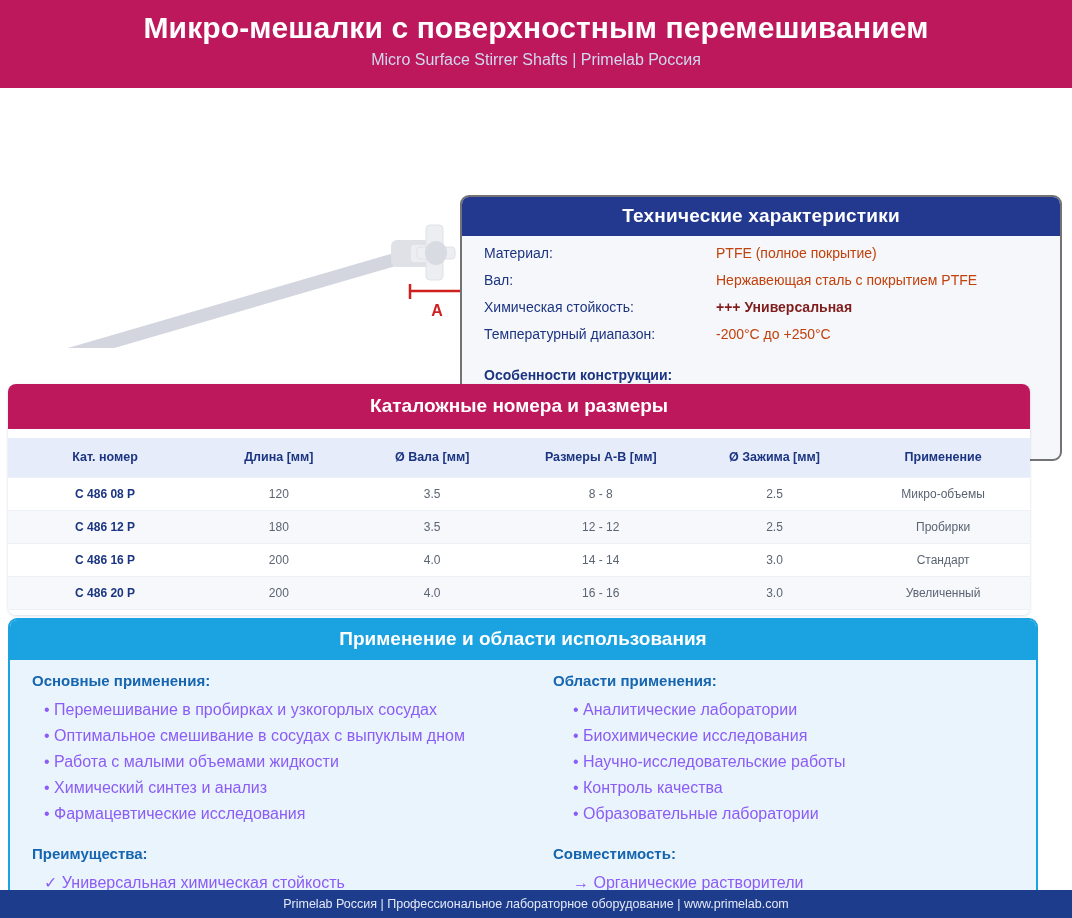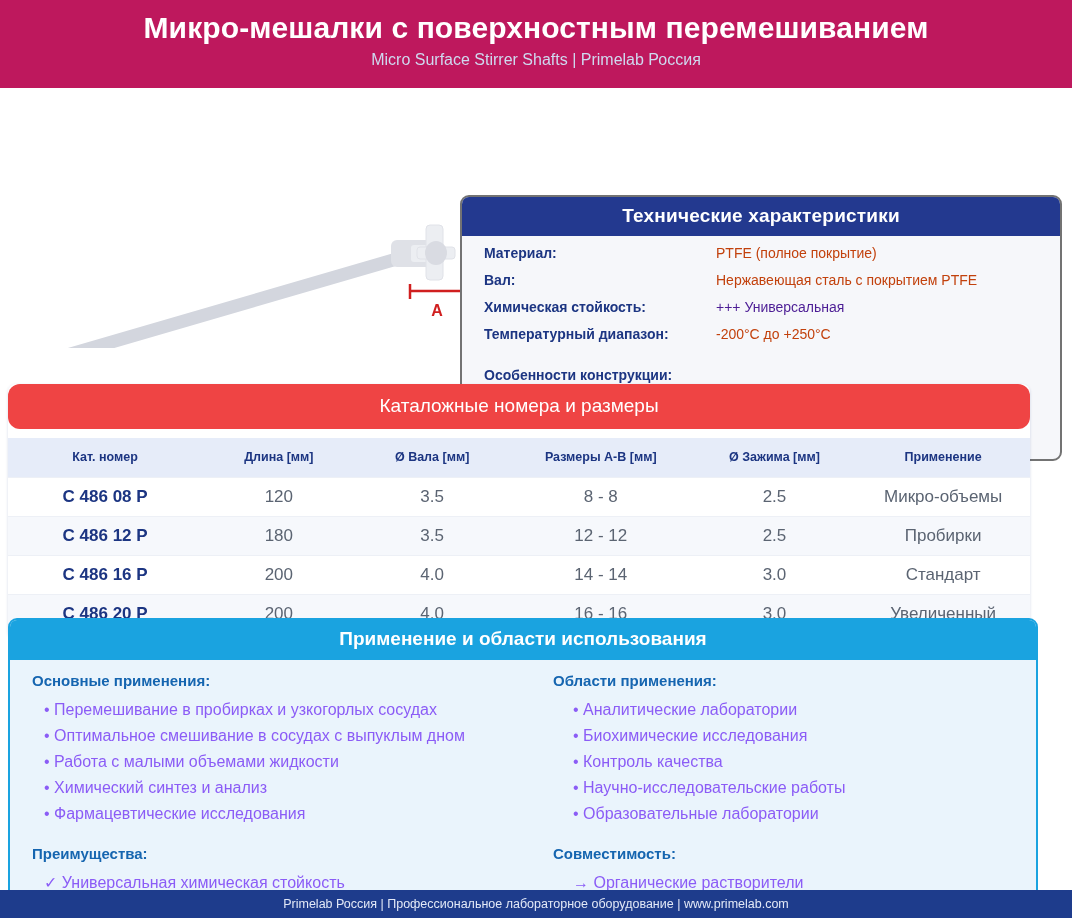--- a/index.html
+++ b/index.html
@@ -79,30 +79,30 @@
   }
   .spec-row {
     display: flex;
     align-items: baseline;
     height: 27px;
   }
   .spec-label {
     width: 232px;
     flex: 0 0 232px;
     font-size: 14px;
-    font-weight: bold;
+    font-weight: normal;
     color: #1c3582;
   }
   .spec-value {
     font-size: 14px;
     color: #c2410c;
   }
   .spec-value.highlight {
-    color: #4c1d95;
-    font-weight: normal;
+    color: #7f1d1d;
+    font-weight: bold;
   }
   .spec-features-title {
     font-size: 14px;
     font-weight: bold;
     color: #1c3582;
     margin-top: 14px;
     margin-bottom: 6px;
   }
   .spec-feature-item {
     font-size: 12.5px;
@@ -116,48 +116,47 @@
     position: absolute;
     left: 8px;
     top: 384px;
     width: 1022px;
     border-radius: 8px;
     overflow: hidden;
     background: #ffffff;
     box-shadow: 0 1px 3px rgba(30,60,140,0.18);
   }
   .catalog-head {
-    background: #ef4444;
+    background: #be185d;
     color: #ffffff;
     font-size: 19px;
-    font-weight: normal;
+    font-weight: bold;
     text-align: center;
     padding: 11px 0 12px;
-    border-radius: 12px;
   }
   .catalog-gap {
     height: 9px;
     background: #ffffff;
   }
   table.catalog-table {
     width: 100%;
     border-collapse: collapse;
     table-layout: fixed;
   }
   table.catalog-table th {
     background: #e6ecf9;
     color: #1c3582;
     font-size: 12.5px;
     font-weight: bold;
     padding: 12px 4px 13px;
     text-align: center;
     border: none;
   }
   table.catalog-table td {
-    font-size: 17px;
+    font-size: 12px;
     color: #5b6472;
     text-align: center;
     padding: 9px 4px;
     border-top: 1px solid #edf0f6;
   }
   table.catalog-table td.catnum {
     color: #1c3582;
     font-weight: bold;
   }
   table.catalog-table tbody tr:nth-child(even) {
@@ -360,22 +359,22 @@
       <div class="apps-item">• Фармацевтические исследования</div>
       <div class="apps-heading second">Преимущества:</div>
       <div class="apps-item">✓ Универсальная химическая стойкость</div>
       <div class="apps-item">✓ Исключение загрязнения образцов</div>
     </div>
 
     <div class="apps-col right">
       <div class="apps-heading">Области применения:</div>
       <div class="apps-item">• Аналитические лаборатории</div>
       <div class="apps-item">• Биохимические исследования</div>
+      <div class="apps-item">• Научно-исследовательские работы</div>
       <div class="apps-item">• Контроль качества</div>
-      <div class="apps-item">• Научно-исследовательские работы</div>
       <div class="apps-item">• Образовательные лаборатории</div>
       <div class="apps-heading second">Совместимость:</div>
       <div class="apps-item">→ Органические растворители</div>
     </div>
   </div>
 </div>
 
 <div class="page-footer">Primelab Россия | Профессиональное лабораторное оборудование | www.primelab.com</div>
 
 </body></html>

